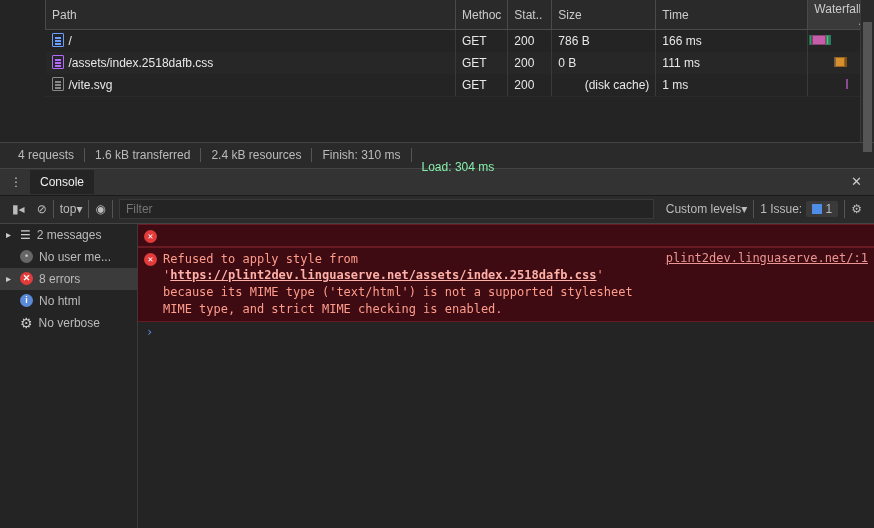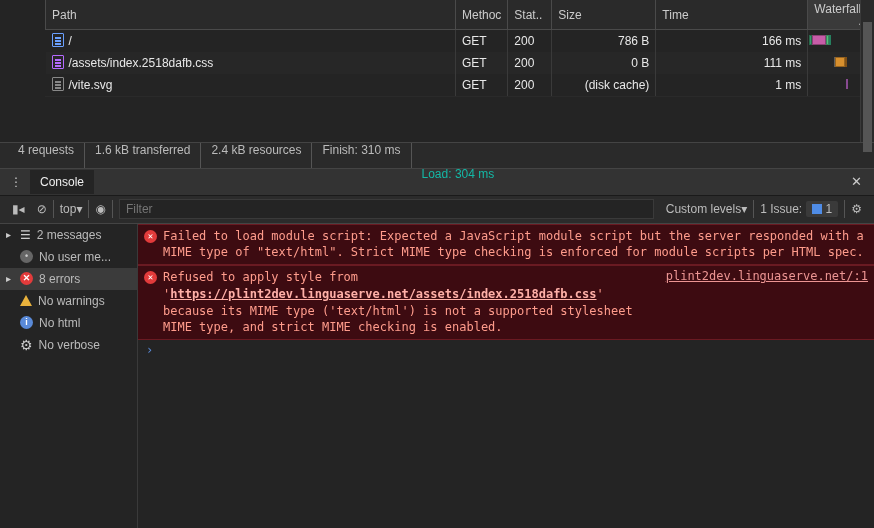--- a/index.html
+++ b/index.html
@@ -24,47 +24,47 @@
     height: 22px;
   }
   .network-table th:last-child { background: #3a3a3a; }
   .network-table td {
     border-right: 1px solid #3a3a3a;
     padding: 2px 6px;
     height: 22px;
     color: #e8e8e8;
   }
   .network-table tr:nth-child(even) td { background: #272727; }
-  .num { text-align: right; }
+  .num { }
   .file-icon { display: inline-block; width: 12px; height: 14px; margin-right: 5px; vertical-align: -2px; border: 1px solid; border-radius: 1px; position: relative; }
   .file-html { border-color:#6aa0ff; color:#6aa0ff; }
   .file-js   { border-color:#d9a441; color:#d9a441; }
   .file-css  { border-color:#b56aff; color:#b56aff; }
   .file-img  { border-color:#888; color:#888; }
   .file-icon::after { content:""; position:absolute; left:2px; right:2px; top:3px; border-top:2px solid currentColor; box-shadow:0 3px 0 currentColor,0 6px 0 currentColor; }
   .status-gray { color:#7a7a7a; }
   .size-cache { color:#7a7a7a; text-align:right; padding-right:10px; }
   .sort-arrow { float:right; font-size:10px; color:#bbb; }
   .waterfall-cell { position: relative; }
   .wf-bar { position:absolute; top:5px; height:10px; border:1px solid rgba(0,0,0,.3); }
   
   .net-empty { height: 46px; border-top: 1px solid #2a2a2a; }
   
   .status-bar {
-    display: flex; 
+    display: flex; align-items: center;
     height: 26px;
     background: #2a2a2a;
     border-top: 1px solid #444;
     padding: 0 8px;
     color: #bbb;
   }
   .status-bar span { padding: 0 10px; }
   .status-sep { border-right: 1px solid #555; }
   .dcl { color: #5aa0ff; }
-  .load { color: #14b8a6; margin-top: 24px; }
+  .load { color: #86efac; margin-top: 24px; }
   
   .console-tabbar {
     display:flex; align-items:center;
     height:28px; background:#333;
     border-top:1px solid #444;
     border-bottom:1px solid #1a1a1a;
     padding:0 6px;
   }
   .tool-icon { color:#ccc; margin:0 4px; cursor:pointer; }
   .tab { background:#242424; color:#eee; padding:5px 10px; border-radius:0; margin:0 4px; }
@@ -229,38 +229,32 @@
       <span class="ic ic-user">•</span>
       <span>No user me...</span>
     </div>
     <div class="item selected">
       <span class="caret">▸</span>
       <span class="ic ic-error">✕</span>
       <span>8 errors</span>
     </div>
     <div class="item">
       <span class="caret"></span>
-      <span class="ic-warn"></span>
-      <span>No warnings</span>
-    </div>
-    <div class="item">
-      <span class="caret"></span>
       <span class="ic ic-info">i</span>
       <span>No html</span>
     </div>
     <div class="item">
       <span class="caret"></span>
       <span class="ic-verbose">⚙</span>
       <span>No verbose</span>
     </div>
   </div>
   <div class="messages" id="messages">
   <div class="msg-error">
         <span class="ic ic-error msg-icon">✕</span>
-        <span class="msg-text">Failed to load module script: Expected a JavaScript module script but the server responded with a MIME type of "text/html". Strict MIME type checking is enforced for module scripts per HTML spec.</span>
       </div>
       <div class="msg-error">
         <span class="ic ic-error msg-icon">✕</span>
         <span class="msg-text">Refused to apply style from '<span class="msg-strong">https://plint2dev.linguaserve.net/assets/index.2518dafb.css</span>' because its MIME type ('text/html') is not a supported stylesheet MIME type, and strict MIME checking is enabled.</span>
         <span class="msg-link">plint2dev.linguaserve.net/:1</span>
       </div>
       <div class="prompt">›</div>
     </div>
 </div>
 

